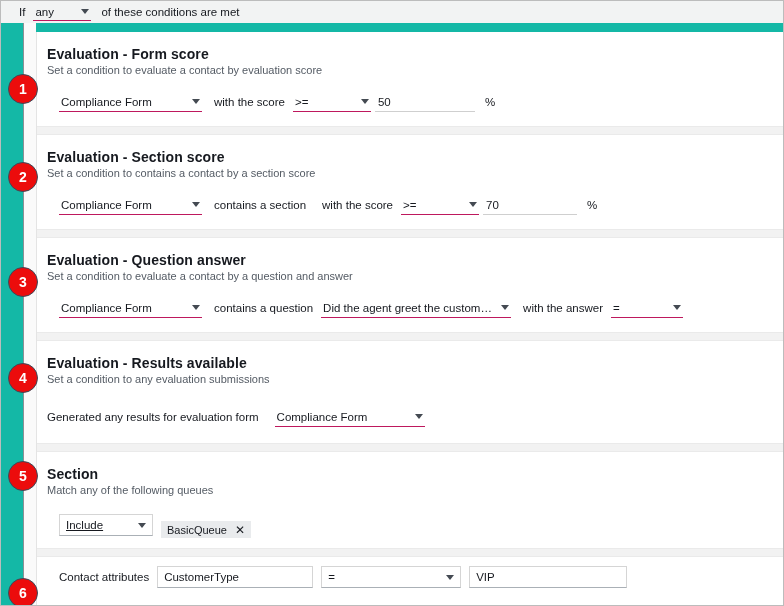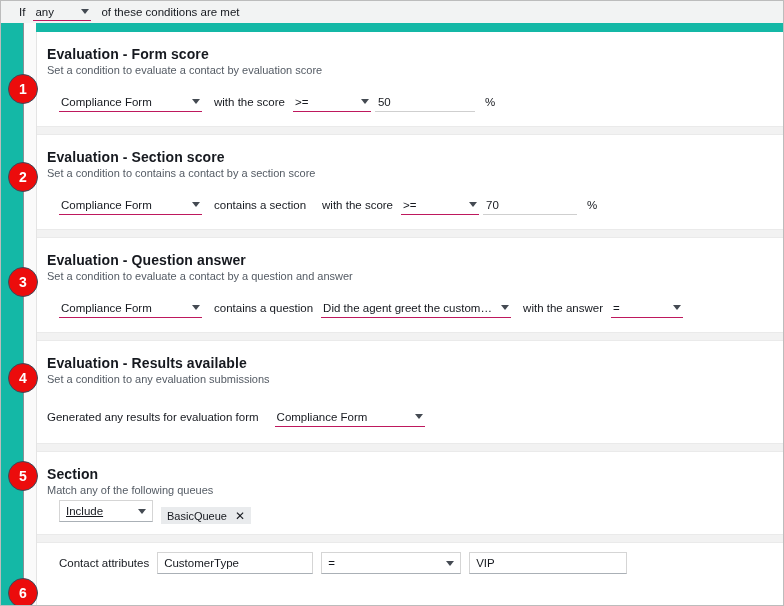--- a/index.html
+++ b/index.html
@@ -201,21 +201,21 @@
     background: #ffffff;
     padding: 0 6px;
   }
   .boxed .val { font-size: 11.5px; color: #16191f; }
   .boxed .ph { font-size: 11.5px; color: #16191f; }
 
   
   .queues-row {
     display: flex;
     align-items: flex-start;
-    margin-top: 4px;
+    margin-top: 18px;
     padding-left: 12px;
     padding-bottom: 10px;
     text-decoration: underline;
   }
   .queue-include { width: 94px; }
   .queue-pick-wrap { margin-left: 8px; }
   .queue-input {
     width: 604px;
     justify-content: flex-start;
   }

